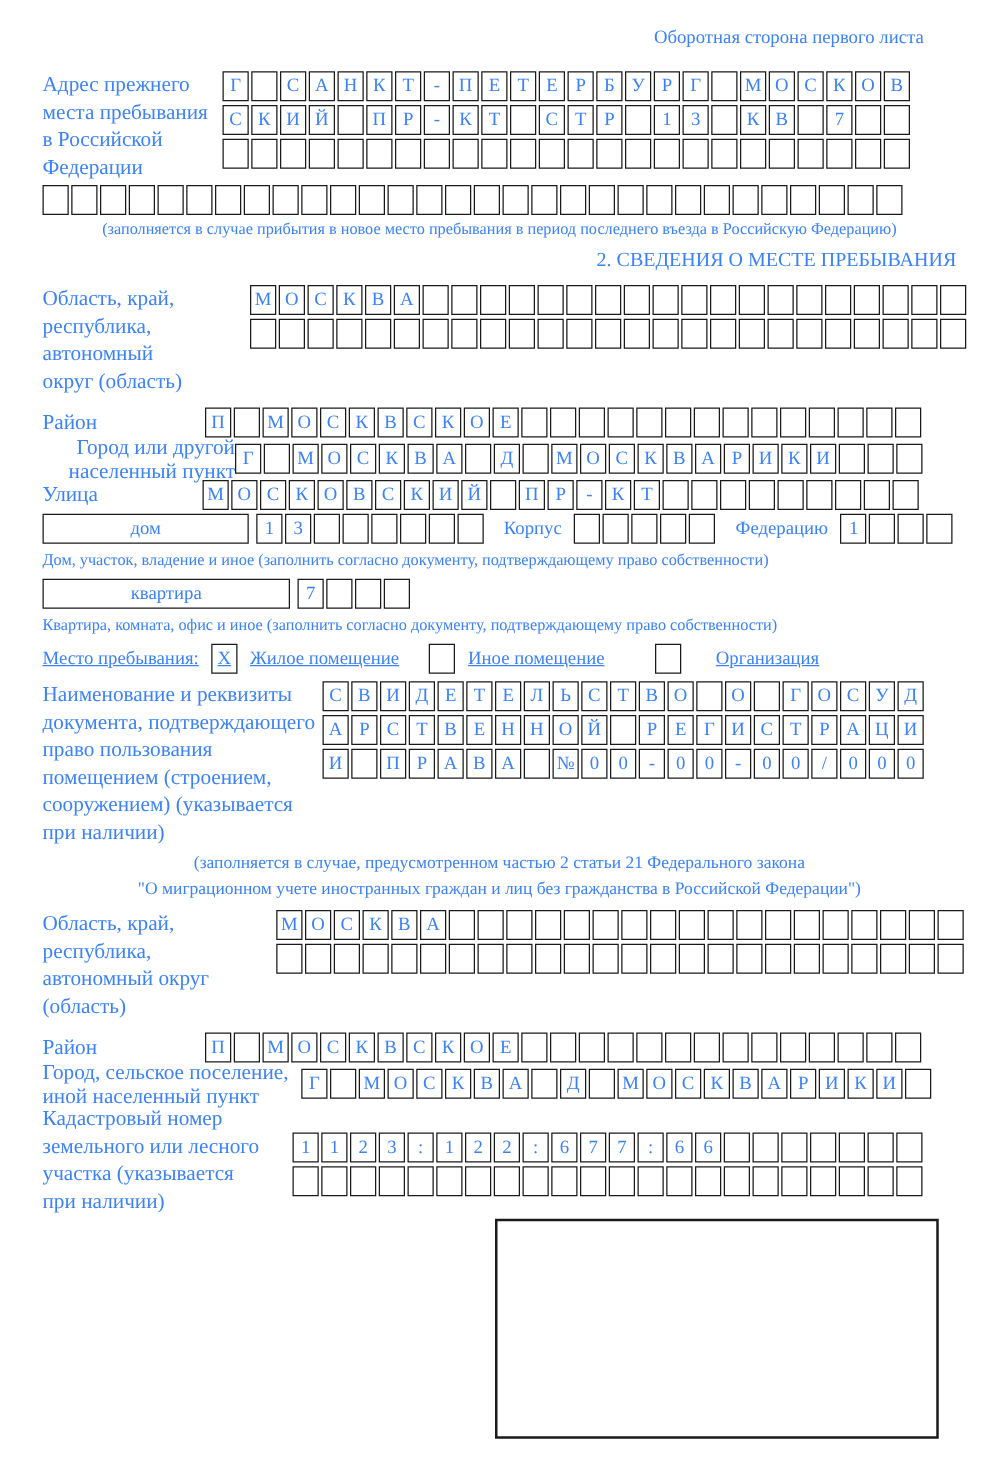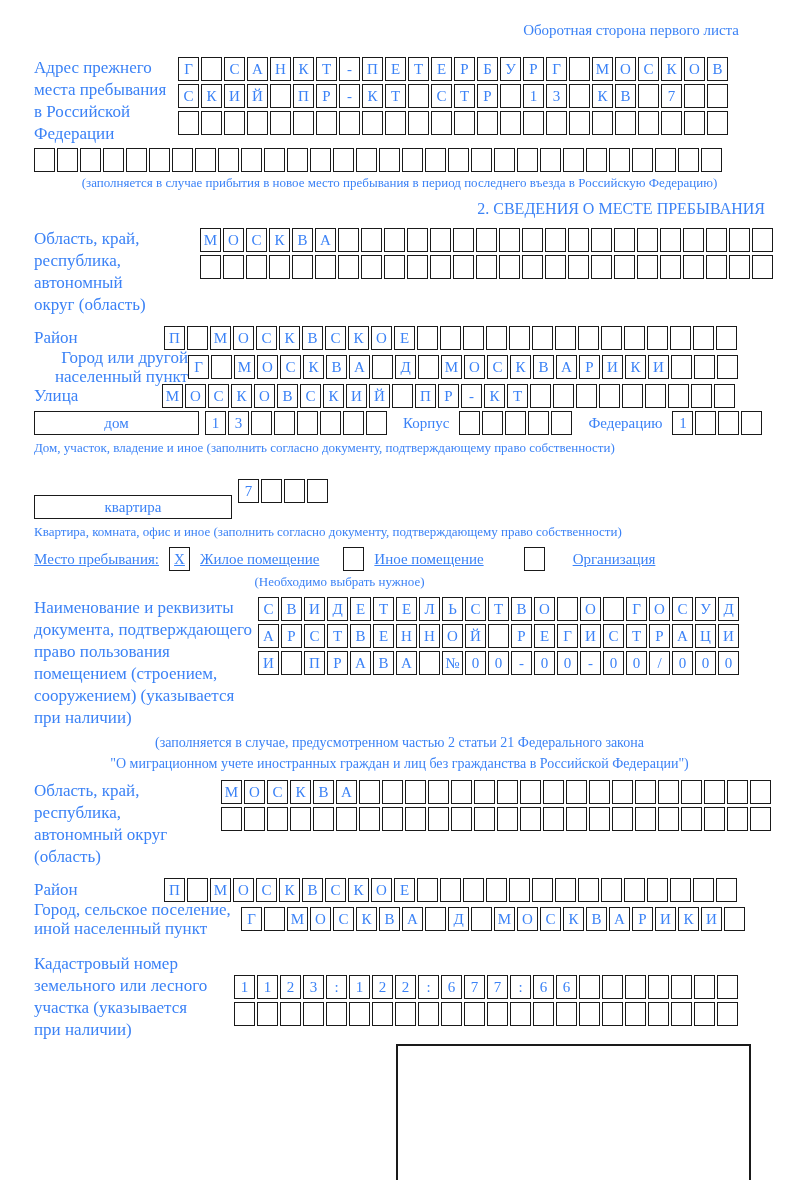--- a/index.html
+++ b/index.html
@@ -368,40 +368,39 @@
     <div class="cells">
         <span class="cell">1</span>
         <span class="cell"></span>
         <span class="cell"></span>
         <span class="cell"></span>
       </div>
   </div>
   <div class="cap">Дом, участок, владение и иное (заполнить согласно документу, подтверждающему право собственности)</div>
 
   <div class="house-row">
-    <div class="lblbox" style="width:196px;margin-top:32px;">квартира</div>
+    <div class="lblbox" style="width:196px;">квартира</div>
     <div class="cells">
         <span class="cell">7</span>
         <span class="cell"></span>
         <span class="cell"></span>
         <span class="cell"></span>
       </div>
   </div>
   <div class="cap">Квартира, комната, офис и иное (заполнить согласно документу, подтверждающему право собственности)</div>
 
   <div class="stay-row">
     <span class="stay-lbl">Место пребывания:</span>
     <span class="cell">X</span>
     <span class="stay-lbl">Жилое помещение</span>
     <span class="cell" style="margin-left:24px;"></span>
     <span class="stay-lbl">Иное помещение</span>
     <span class="cell" style="margin-left:40px;margin-right:28px;"></span>
     <span class="stay-lbl">Организация</span>
   </div>
-  <div class="cap" style="text-align:center;margin-right:120px;">(Необходимо выбрать нужное)</div>
 
   <div class="frow doc-block">
     <div class="lbl w224">Наименование и реквизиты
 документа, подтверждающего
 право пользования
 помещением (строением,
 сооружением) (указывается
 при наличии)</div>
     <div class="rows-col">
       <div class="cells">
@@ -593,21 +592,21 @@
         <span class="cell">В</span>
         <span class="cell">А</span>
         <span class="cell">Р</span>
         <span class="cell">И</span>
         <span class="cell">К</span>
         <span class="cell">И</span>
         <span class="cell"></span>
       </div>
   </div>
 
-  <div class="frow" style="margin-top:20px;">
+  <div class="frow" style="margin-top:3px;">
     <div class="lbl w200">Кадастровый номер
 земельного или лесного
 участка (указывается
 при наличии)</div>
     <div class="rows-col" style="margin-top:22px;">
       <div class="cells">
           <span class="cell">1</span>
           <span class="cell">1</span>
           <span class="cell">2</span>
           <span class="cell">3</span>

